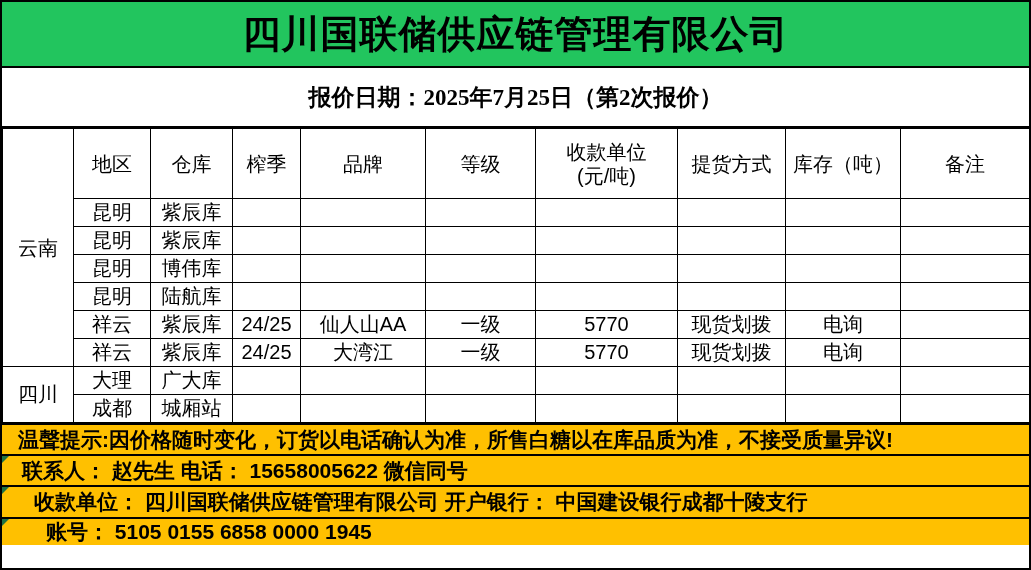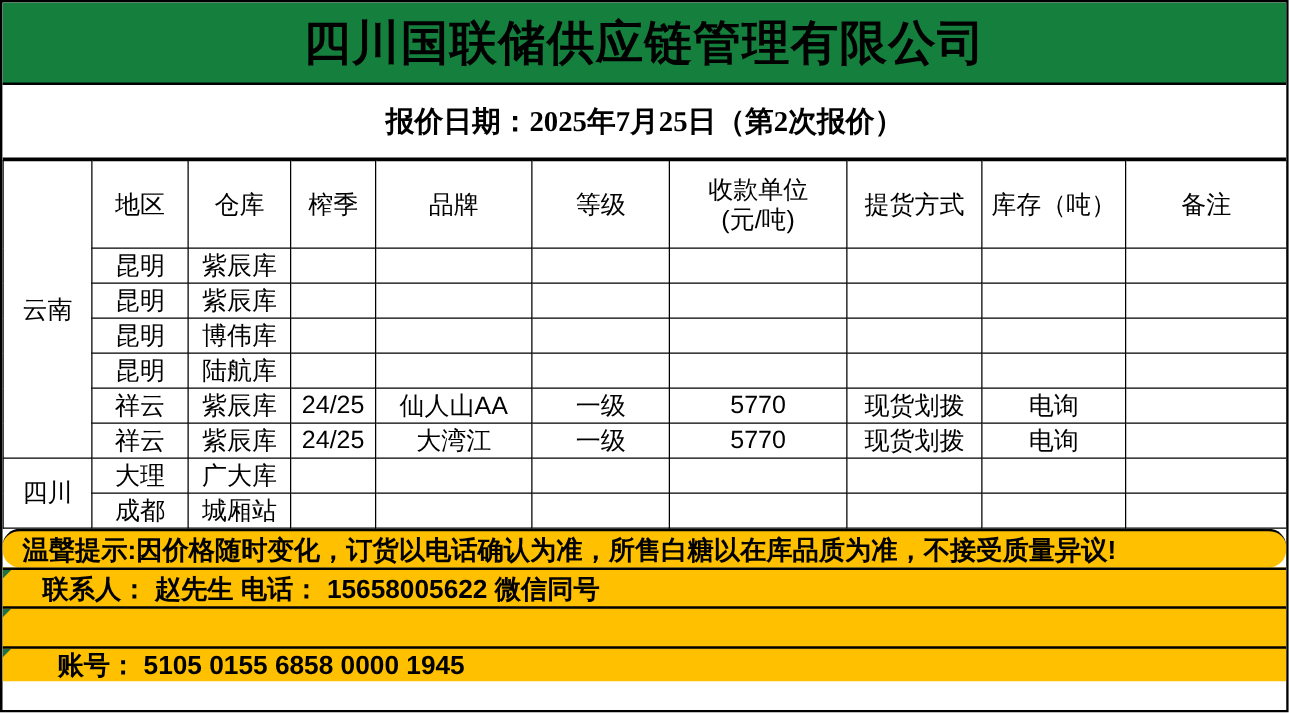--- a/index.html
+++ b/index.html
@@ -10,21 +10,21 @@
     border:2px solid #000;
     background:#fff;
     font-family:"Liberation Sans","DejaVu Sans",sans-serif;
     color:#000;
     display:flex; flex-direction:column;
     overflow:hidden;
   }
   
   .title-bar {
     height:64px; flex:0 0 auto;
-    background:#15803d;
+    background:#22c55e;
     border-bottom:2px solid #000;
     display:flex; align-items:center; justify-content:center;
     font-size:38px; font-weight:bold;
     font-family:"Liberation Serif","DejaVu Serif",serif;
     letter-spacing:1px;
   }
   .date-bar {
     height:58px; flex:0 0 auto;
     background:#fff;
     border-bottom:2px solid #000;
@@ -59,22 +59,22 @@
     flex:0 0 auto;
     background:#FFC000;
     border-top:2px solid #000;
     display:flex; align-items:center;
     font-weight:bold;
     font-size:21px;
     position:relative;
     white-space:nowrap;
     overflow:hidden;
   }
-  .footer-row.notice   { height:29px; padding-left:16px;border-radius:14px; }
-  .footer-row.contact  { height:29px; padding-left:32px; }
+  .footer-row.notice   { height:29px; padding-left:16px; }
+  .footer-row.contact  { height:29px; padding-left:20px; }
   .footer-row.payee    { height:30px; padding-left:32px; }
   .footer-row.account  { height:26px; padding-left:44px; }
   .corner-tri {
     position:absolute; left:0; top:0;
     width:0; height:0;
     border-top:7px solid #1E7145;
     border-right:7px solid transparent;
   }
 </style>
 </head>
@@ -223,20 +223,21 @@
     <span>温聲提示:因价格随时变化，订货以电话确认为准，所售白糖以在库品质为准，不接受质量异议!</span>
   </div>
 
   <div class="footer-row contact">
     <span class="corner-tri"></span>
     <span>联系人： 赵先生  电话： 15658005622  微信同号</span>
   </div>
 
   <div class="footer-row payee">
     <span class="corner-tri"></span>
+    <span>收款单位： 四川国联储供应链管理有限公司  开户银行： 中国建设银行成都十陵支行</span>
   </div>
 
   <div class="footer-row account">
     <span class="corner-tri"></span>
     <span>账号： 5105 0155 6858 0000 1945</span>
   </div>
 
 </div>
 
 </body></html>

